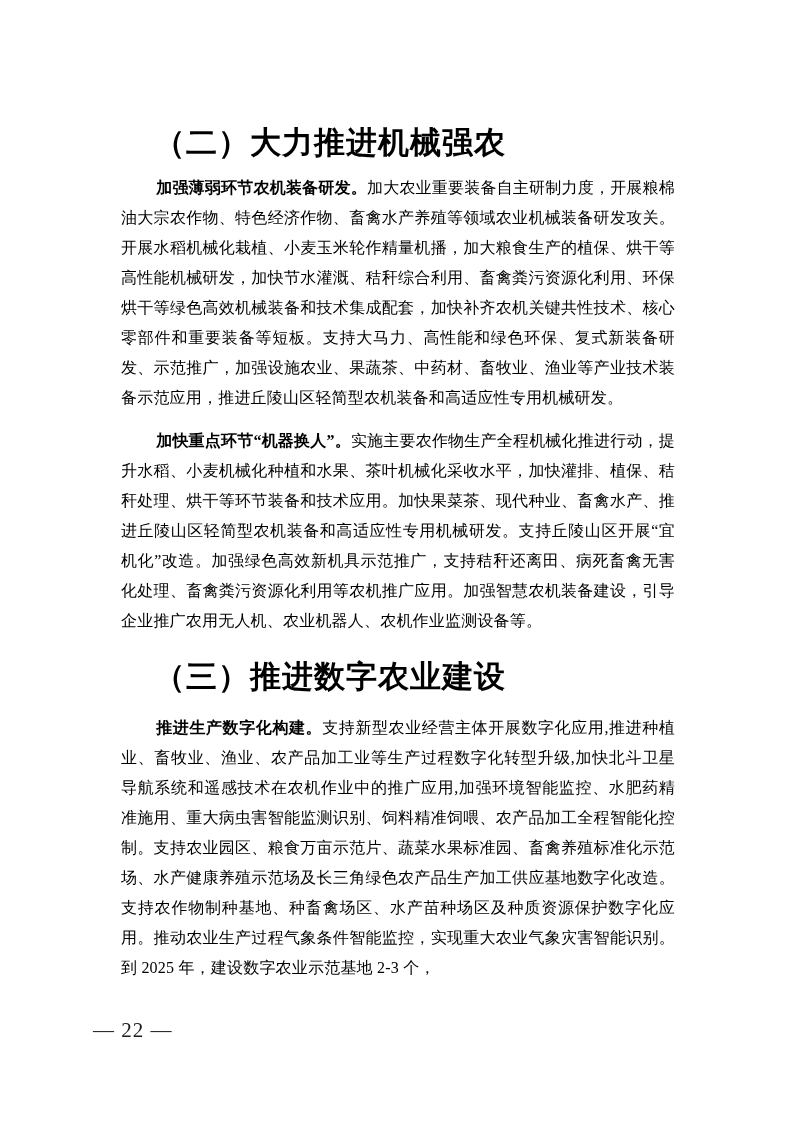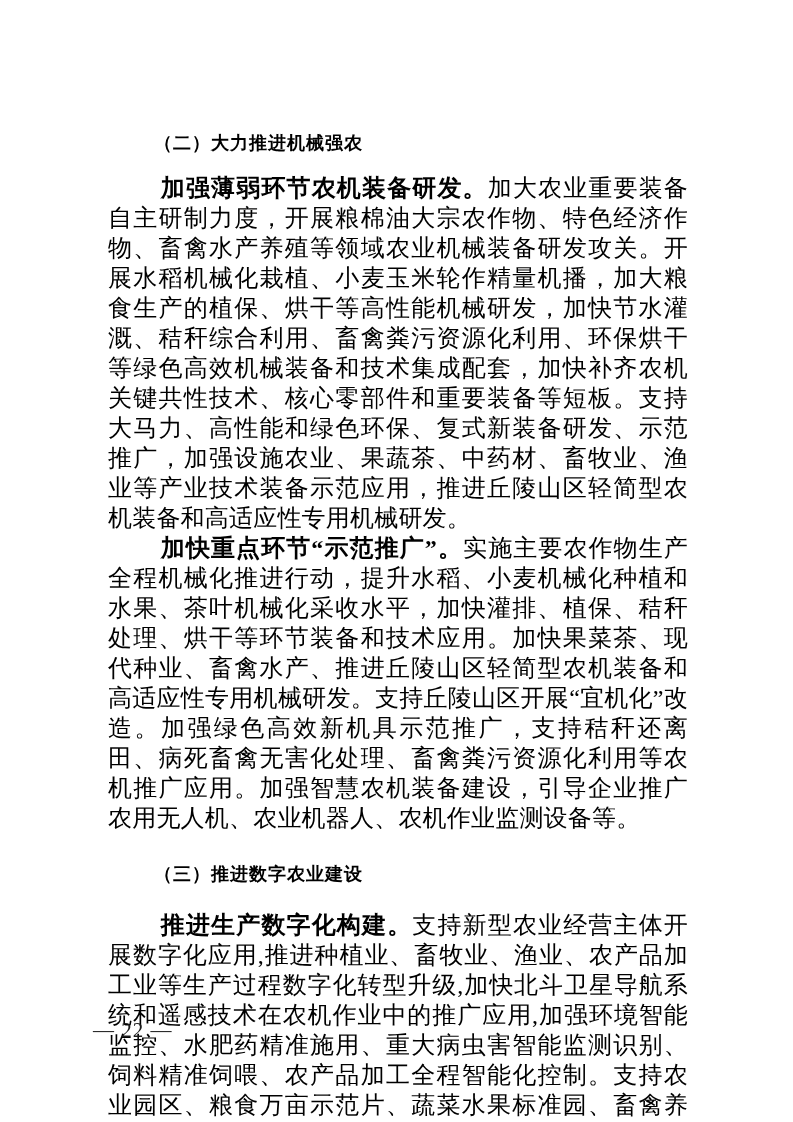--- a/index.html
+++ b/index.html
@@ -24,35 +24,35 @@
   .content {
     position: absolute;
     left: 108px;
     top: 0;
     width: 580px;
     padding-top: 128px;
   }
   .section-heading {
     font-family: "Liberation Sans", "DejaVu Sans", sans-serif;
     font-weight: 700;
-    font-size: 18px;
+    font-size: 31px;
     line-height: 30px;
     margin: 0 0 15px 0;
     text-indent: 46px;
     letter-spacing: 1px;
     color: #000000;
   }
   .section-heading.second {
     margin-top: 26px;
     margin-bottom: 21px;
   }
   .para {
-    font-size: 24px;
+    font-size: 16px;
     line-height: 30px;
-    margin: 0;
+    margin: 13px;
     text-align: justify;
     text-indent: 2.2em;
     color: #000000;
     letter-spacing: 0.2px;
   }
   .para .lead {
     font-weight: 700;
   }
   .page-footer {
     position: absolute;
@@ -67,21 +67,21 @@
 </head>
 <body>
 
 <div class="page">
   <div class="content">
 
     <h2 class="section-heading">（二）大力推进机械强农</h2>
 
     <p class="para"><span class="lead">加强薄弱环节农机装备研发。</span><span>加大农业重要装备自主研制力度，开展粮棉油大宗农作物、特色经济作物、畜禽水产养殖等领域农业机械装备研发攻关。开展水稻机械化栽植、小麦玉米轮作精量机播，加大粮食生产的植保、烘干等高性能机械研发，加快节水灌溉、秸秆综合利用、畜禽粪污资源化利用、环保烘干等绿色高效机械装备和技术集成配套，加快补齐农机关键共性技术、核心零部件和重要装备等短板。支持大马力、高性能和绿色环保、复式新装备研发、示范推广，加强设施农业、果蔬茶、中药材、畜牧业、渔业等产业技术装备示范应用，推进丘陵山区轻简型农机装备和高适应性专用机械研发。</span></p>
 
-    <p class="para"><span class="lead">加快重点环节“示范推广”。</span><span>实施主要农作物生产全程机械化推进行动，提升水稻、小麦机械化种植和水果、茶叶机械化采收水平，加快灌排、植保、秸秆处理、烘干等环节装备和技术应用。加快果菜茶、现代种业、畜禽水产、推进丘陵山区轻简型农机装备和高适应性专用机械研发。支持丘陵山区开展“宜机化”改造。加强绿色高效新机具示范推广，支持秸秆还离田、病死畜禽无害化处理、畜禽粪污资源化利用等农机推广应用。加强智慧农机装备建设，引导企业推广农用无人机、农业机器人、农机作业监测设备等。</span></p>
+    <p class="para"><span class="lead">加快重点环节“机器换人”。</span><span>实施主要农作物生产全程机械化推进行动，提升水稻、小麦机械化种植和水果、茶叶机械化采收水平，加快灌排、植保、秸秆处理、烘干等环节装备和技术应用。加快果菜茶、现代种业、畜禽水产、推进丘陵山区轻简型农机装备和高适应性专用机械研发。支持丘陵山区开展“宜机化”改造。加强绿色高效新机具示范推广，支持秸秆还离田、病死畜禽无害化处理、畜禽粪污资源化利用等农机推广应用。加强智慧农机装备建设，引导企业推广农用无人机、农业机器人、农机作业监测设备等。</span></p>
 
     <h2 class="section-heading second">（三）推进数字农业建设</h2>
 
     <p class="para"><span class="lead">推进生产数字化构建。</span><span>支持新型农业经营主体开展数字化应用,推进种植业、畜牧业、渔业、农产品加工业等生产过程数字化转型升级,加快北斗卫星导航系统和遥感技术在农机作业中的推广应用,加强环境智能监控、水肥药精准施用、重大病虫害智能监测识别、饲料精准饲喂、农产品加工全程智能化控制。支持农业园区、粮食万亩示范片、蔬菜水果标准园、畜禽养殖标准化示范场、水产健康养殖示范场及长三角绿色农产品生产加工供应基地数字化改造。支持农作物制种基地、种畜禽场区、水产苗种场区及种质资源保护数字化应用。推动农业生产过程气象条件智能监控，实现重大农业气象灾害智能识别。到 2025 年，建设数字农业示范基地 2-3 个，</span></p>
 
   </div>
 
   <div class="page-footer">— 22 —</div>
 </div>
 

